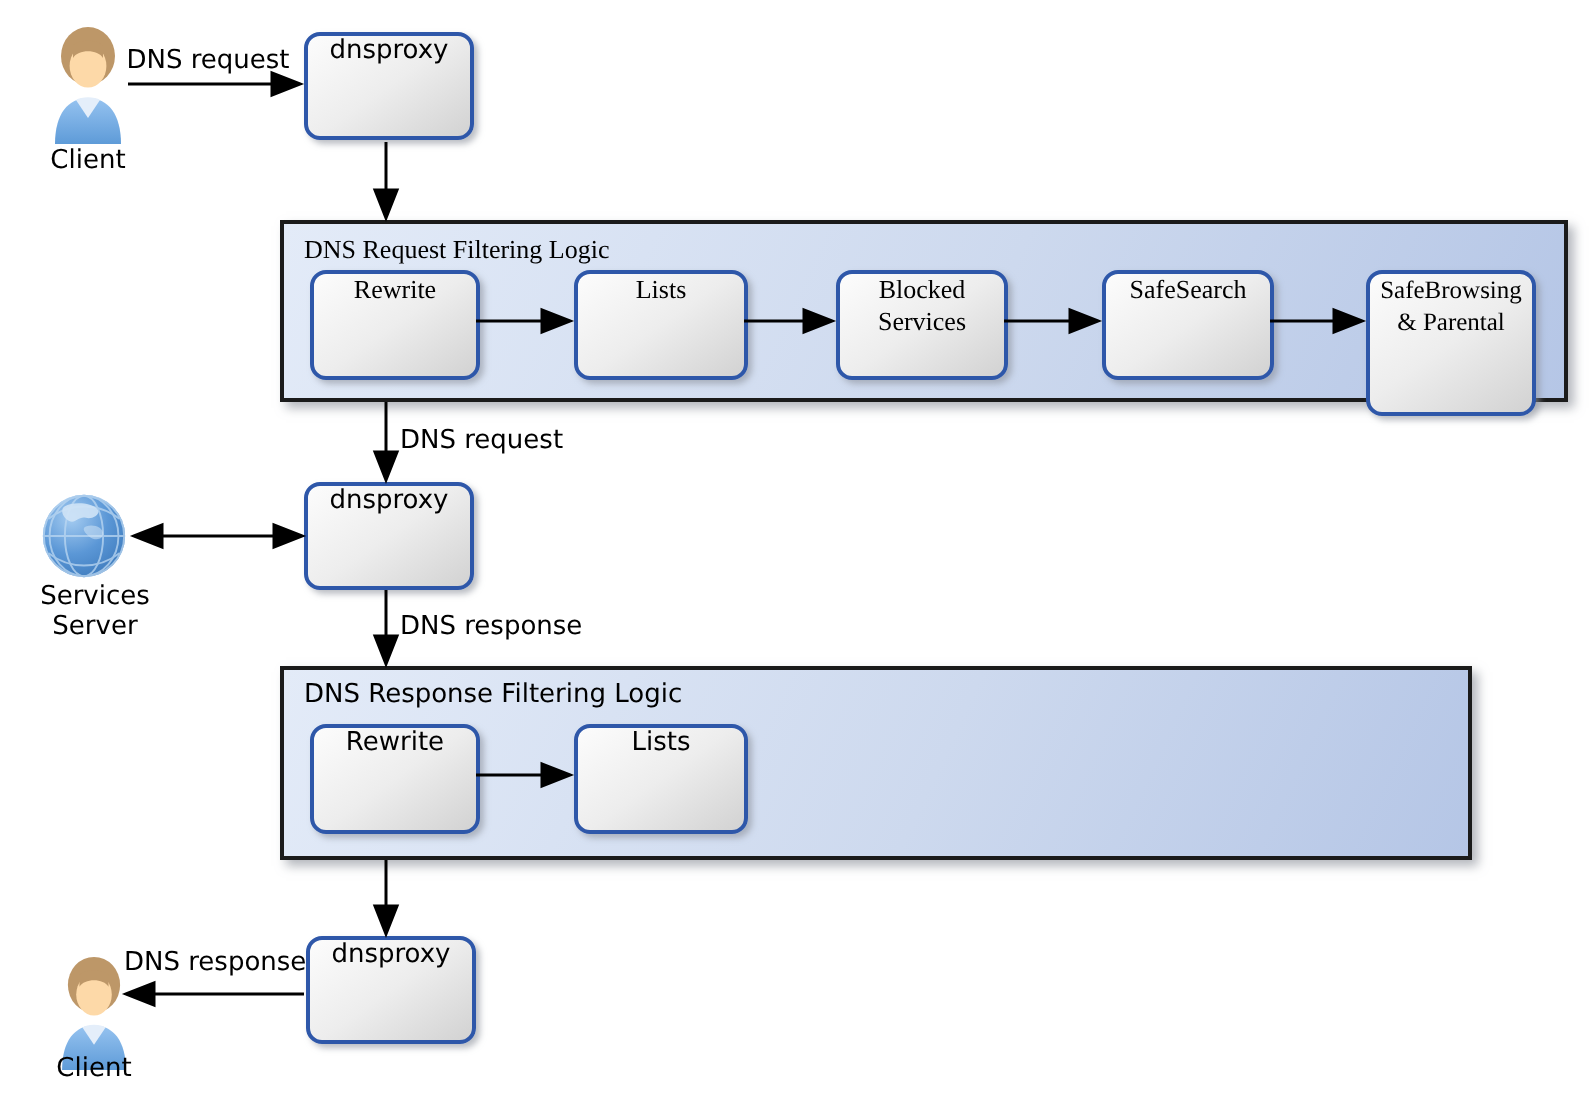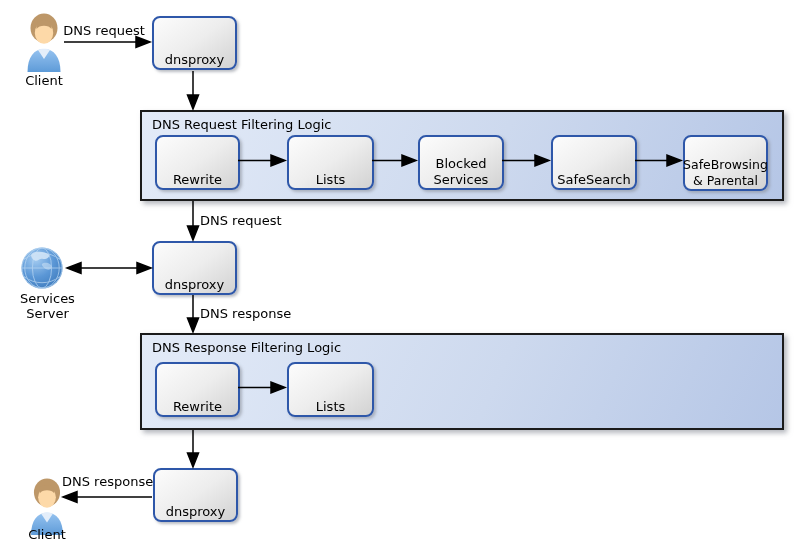--- a/index.html
+++ b/index.html
@@ -1,21 +1,21 @@
 <!DOCTYPE html>
 <html><head>
 <meta charset="utf-8">
 <style>
   html,body{margin:0;padding:0;background:#ffffff;}
   #canvas{
     position:relative;width:797px;height:558px;background:#ffffff;overflow:hidden;
     font-family:"DejaVu Sans","Liberation Sans",sans-serif;font-size:13px;color:#000;
   }
   .node{
-    position:absolute;display:flex;align-items:flex-end;justify-content:center;text-align:center;
+    position:absolute;display:flex;align-items:flex-start;justify-content:center;text-align:center;
     background:linear-gradient(145deg,#fcfcfc 0%,#ededed 50%,#d2d2d2 100%);
     border:2px solid #2e57a9;border-radius:8px;
     box-shadow:2px 2px 3px rgba(140,145,155,.6);
     box-sizing:border-box;line-height:16px;
   }
   .container-box{
     position:absolute;box-sizing:border-box;
     background:linear-gradient(115deg,#e3ebf8 0%,#cdd9ee 55%,#b5c6e6 100%);
     border:2px solid #1b1b1b;
     box-shadow:3px 3px 5px rgba(130,135,145,.6);
@@ -48,35 +48,35 @@
     </svg>
   </div>
   <div class="lbl" style="left:14px;top:73px;width:60px;text-align:center;">Client</div>
 
   <div class="lbl" style="left:62px;top:23px;width:84px;text-align:center;">DNS request</div>
 
   <div class="node" style="left:152px;top:16px;width:85px;height:54px;">
     <span>dnsproxy</span>
   </div>
 
-  <div class="container-box" style="left:140px;top:110px;width:644px;height:91px;">
+  <div class="container-box" style="left:140px;top:110px;width:644px;height:91px;font-family:Liberation Serif, serif;">
     <div class="container-title">DNS Request Filtering Logic</div>
     <div class="node" style="left:13px;top:23px;width:85px;height:55px;">
       <span>Rewrite</span>
     </div>
     <div class="node" style="left:145px;top:23px;width:87px;height:55px;">
       <span>Lists</span>
     </div>
     <div class="node" style="left:409px;top:23px;width:86px;height:55px;">
       <span>SafeSearch</span>
     </div>
     <div class="node" style="left:276px;top:23px;width:86px;height:55px;">
       <span>Blocked Services</span>
     </div>
-    <div class="node" style="left:541px;top:23px;width:85px;height:56px;font-size:12.5px;">
+    <div class="node" style="left:541px;top:23px;width:85px;height:73px;font-size:12.5px;">
       <span>SafeBrowsing &amp; Parental</span>
     </div>
   </div>
 
   <div class="lbl" style="left:200px;top:213px;">DNS request</div>
 
   <div class="icon-wrap" style="left:20px;top:246px;">
     <svg width="44" height="44" viewBox="0 0 46 46">
       <defs>
         <radialGradient id="globeG" cx="35%" cy="28%" r="80%">
@@ -101,21 +101,21 @@
   <div class="lbl center" style="left:5px;top:291px;width:85px;line-height:15px;">Services
 Server</div>
 
 
   <div class="node" style="left:152px;top:241px;width:85px;height:54px;">
     <span>dnsproxy</span>
   </div>
 
   <div class="lbl" style="left:200px;top:306px;">DNS response</div>
 
-  <div class="container-box" style="left:140px;top:333px;width:644px;height:97px;">
+  <div class="container-box" style="left:140px;top:333px;width:596px;height:97px;">
     <div class="container-title">DNS Response Filtering Logic</div>
     <div class="node" style="left:13px;top:27px;width:85px;height:55px;">
       <span>Rewrite</span>
     </div>
     <div class="node" style="left:145px;top:27px;width:87px;height:55px;">
       <span>Lists</span>
     </div>
   </div>
 
   <div class="node" style="left:153px;top:468px;width:85px;height:54px;">

